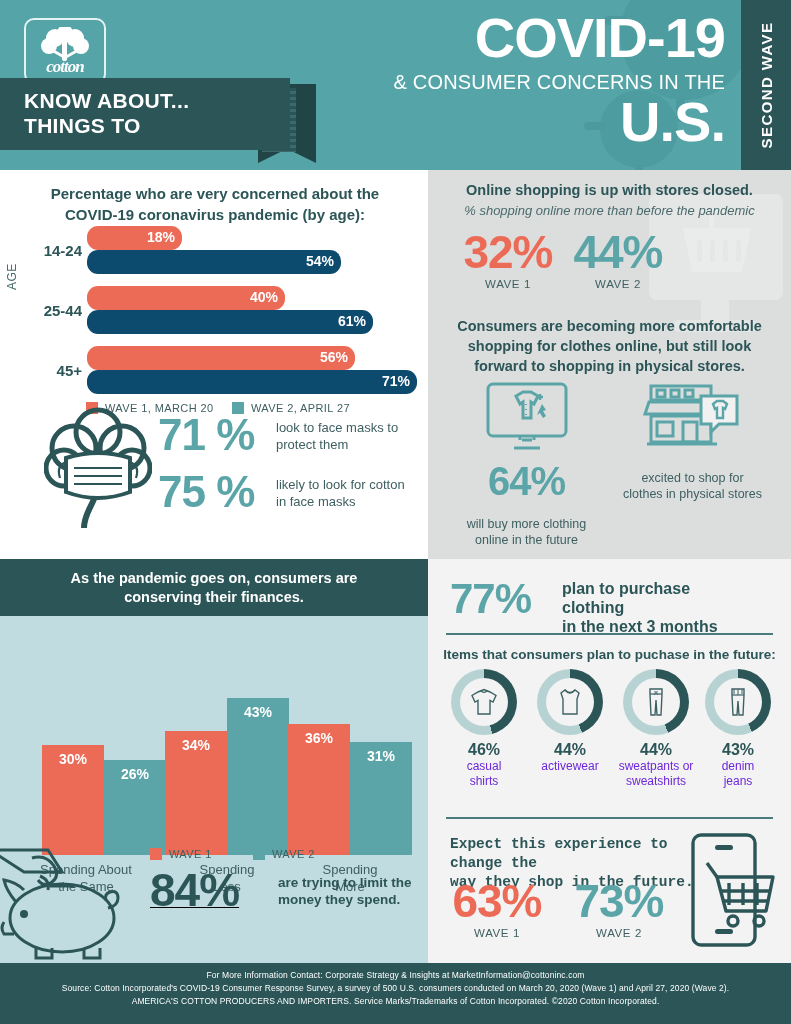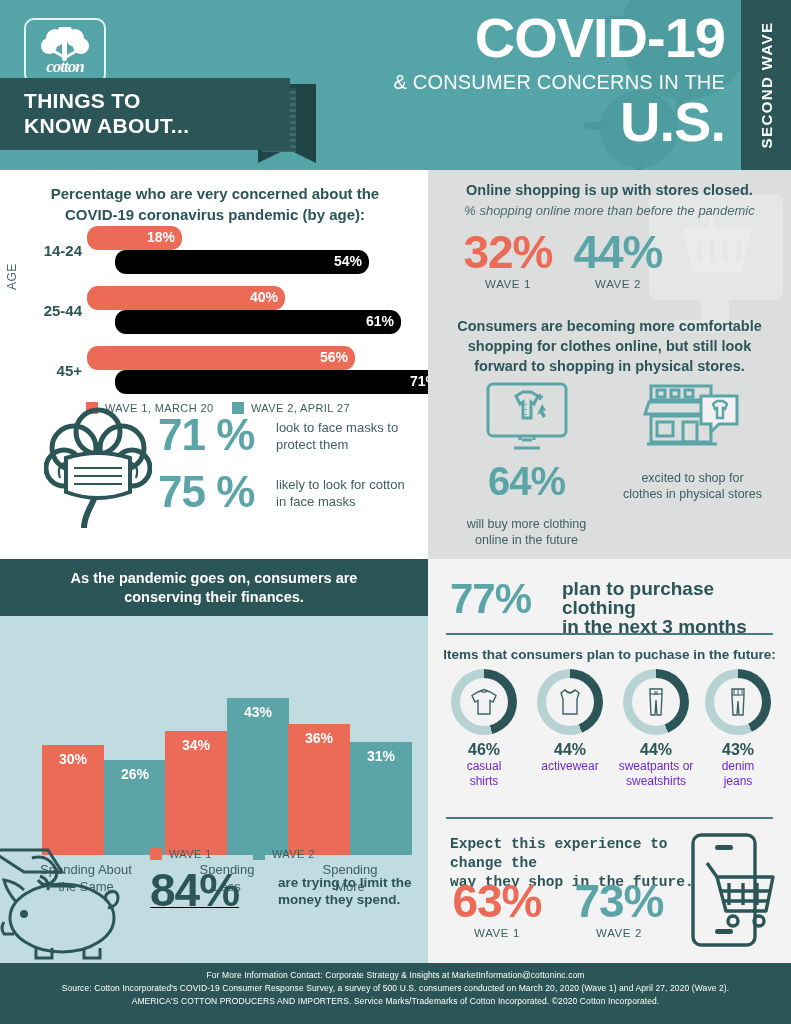--- a/index.html
+++ b/index.html
@@ -85,21 +85,21 @@
     font-size: 12px; letter-spacing: .5px;
     transform: rotate(-90deg); transform-origin: left top;
   }
   .bargroup { position: absolute; left: 40px; }
   .bg-label {
     position: absolute; left: 0; width: 42px; text-align: right;
     font-size: 15px; font-weight: bold; color: #2C5557;
   }
   .bar { position: absolute; left: 47px; height: 24px; border-radius: 11px; }
   .bar.w1 { background: #EC6B56; }
-  .bar.w2 { background: #000000; margin-left: 28px; }
+  .bar.w2 { background: #0c4a6e; }
   .bar .val {
     position: absolute; right: 7px; top: 3px;
     color: #fff; font-size: 14px; font-weight: bold;
   }
   .legend-row {
     position: absolute; display: flex; align-items: center; gap: 7px;
   }
   .sw { width: 12px; height: 12px; display: inline-block; }
   .sw.w1 { background: #EC6B56; } .sw.w2 { background: #5BA5A8; }
   .legend-txt { font-size: 11px; color: #3E5F61; letter-spacing: .4px; }
@@ -157,21 +157,21 @@
     font-size: 13px; color: #3E5F61; line-height: 17px;
   }
   .pig-icon { position: absolute; left: 0px; top: 283px; }
   .stat-84 { position: absolute; left: 150px; top: 308px; text-decoration: underline; }
   .big-dark { font-size: 46px; font-weight: bold; color: #2C5557; line-height: 46px; letter-spacing: -1px; }
   .stat-84 .stat-desc { color: #2C5557; font-weight: bold; font-size: 13.5px; left: 128px; top: 7px; width: 160px; }
 
   
   .stat-77 { position: absolute; left: 22px; top: 18px; }
   .stat-77 .big-teal { font-size: 42px; }
-  .stat-77 .stat-desc { left: 112px; top: 2px; width: 190px; font-size: 19px; font-weight: bold; color: #2C5557; line-height: 19px; }
+  .stat-77 .stat-desc { left: 112px; top: 2px; width: 190px; font-size: 16px; font-weight: bold; color: #2C5557; line-height: 19px; }
   .hr { position: absolute; height: 2px; background: #4A7A7C; }
   .br-items-title {
     position: absolute; left: 14px; top: 88px; width: 335px; text-align: center;
     font-size: 13.5px; font-weight: bold; color: #2C5557;
   }
   .donut-col { position: absolute; top: 110px; width: 84px; text-align: center; }
   .donut { width: 66px; height: 66px; margin: 0 auto; border-radius: 50%; position: relative; }
   .donut-hole {
     position: absolute; left: 9px; top: 9px; width: 48px; height: 48px;
     border-radius: 50%; background: #F3F3F3;
@@ -218,22 +218,22 @@
             <path d="M26 32 L26 20"></path>
         </g>
       </svg>
       <div class="logo-word">cotton</div>
     </div>
 
     <div class="ribbon-tail"></div>
     <div class="ribbon-hatch"></div>
     <div class="ribbon"></div>
     <div class="ribbon-text">
+      <div>KNOW ABOUT...</div>
       <div>THINGS TO</div>
-      <div>KNOW ABOUT...</div>
     </div>
 
     <div class="hdr-title">
       <div class="hdr-covid">COVID-19</div>
       <div class="hdr-sub">&amp; CONSUMER CONCERNS IN THE</div>
       <div class="hdr-us">U.S.</div>
     </div>
 
     <div class="second-wave">
       <span>SECOND WAVE</span>

